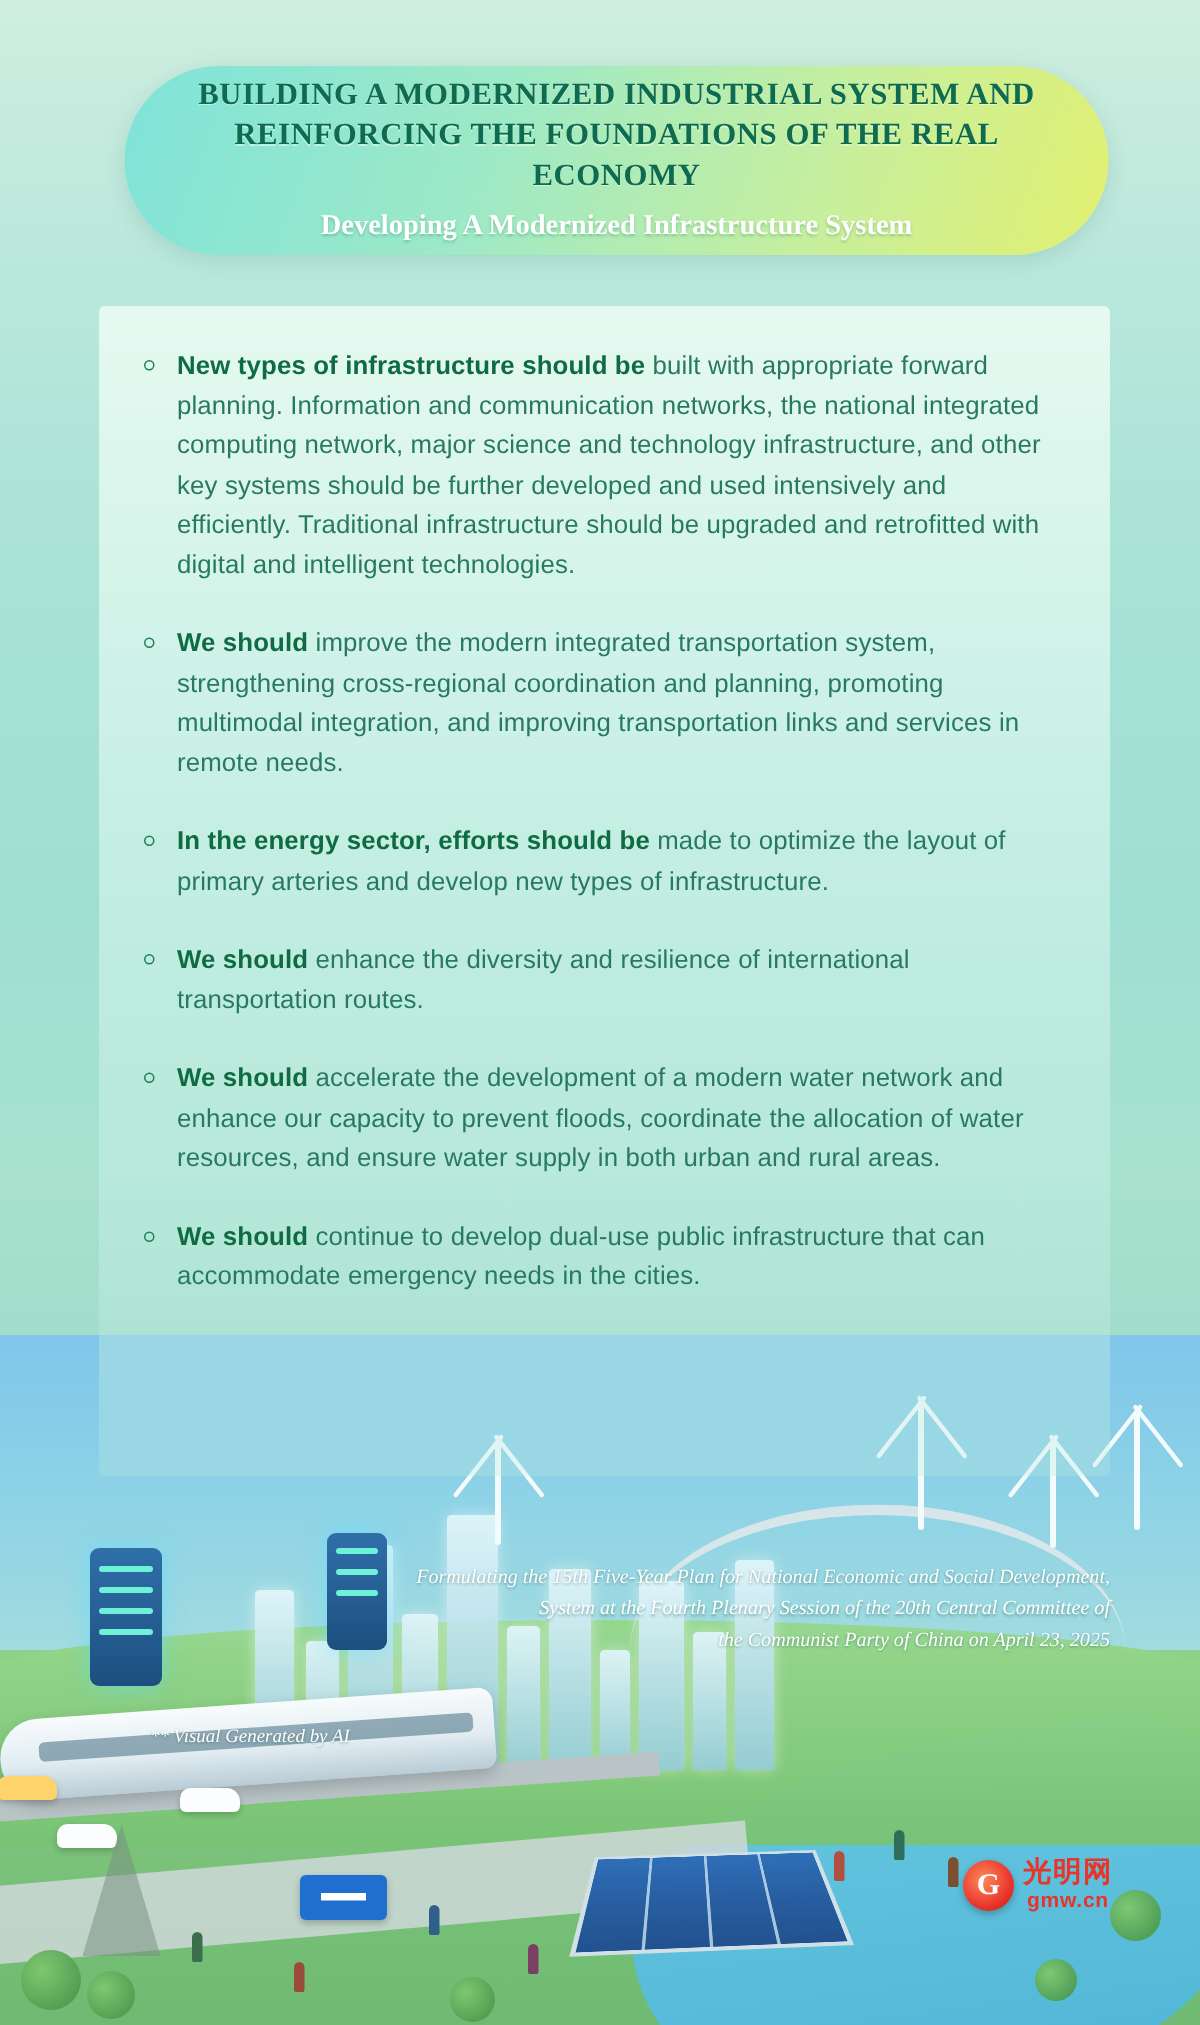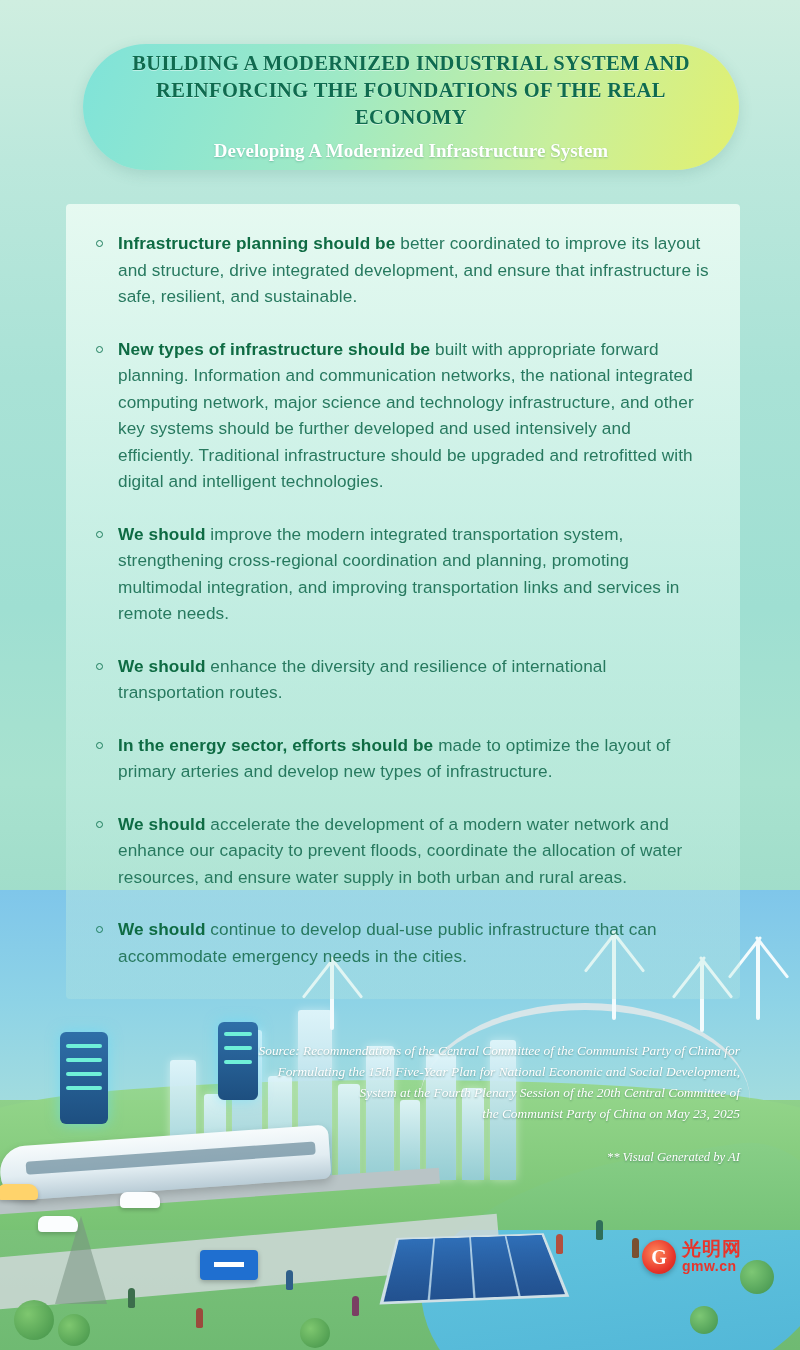--- a/index.html
+++ b/index.html
@@ -330,21 +330,21 @@
     line-height: 21px;
     color: #ffffff;
     text-shadow: 0 1px 2px rgba(20,70,60,0.45);
   }
   .source-line { display: block; }
   .ai-note {
     position: absolute;
     left: 100px;
     top: 1150px;
     width: 640px;
-    text-align: right;
+    text-align: left;
     font-family: "Liberation Serif", serif;
     font-style: italic;
     font-size: 12.6px;
     color: #ffffff;
     text-shadow: 0 1px 2px rgba(20,70,60,0.45);
   }
 
   
   .logo {
     position: absolute;
@@ -370,20 +370,21 @@
     text-align: center;
     color: #fff;
     font-family: "Liberation Serif", serif;
     font-weight: bold;
     font-size: 20px;
   }
   .logo-text {
     display: flex;
     flex-direction: column;
     line-height: 1.05;
+    align-items: center;
   }
   .logo-cn {
     font-family: "Liberation Serif", serif;
     font-weight: bold;
     font-size: 19px;
     color: #e8352b;
     letter-spacing: 1px;
   }
   .logo-en {
     font-family: "Liberation Sans", sans-serif;
@@ -471,54 +472,49 @@
 
   <div class="header">
     <div class="header-title">BUILDING A MODERNIZED INDUSTRIAL SYSTEM AND REINFORCING THE FOUNDATIONS OF THE REAL ECONOMY</div>
     <div class="header-sub">Developing A Modernized Infrastructure System</div>
   </div>
 
   <div class="panel">
     <ul class="bullet-list">
       <li class="bullet-item">
         <span class="bullet-dot"></span>
-        <span class="lead">Infrastructure planning should be</span><span class="rest"> better coordinated to improve its layout and structure, drive integrated development, and ensure that infrastructure is safe, resilient, and sustainable.</span>
-      </li>
-      <li class="bullet-item">
-        <span class="bullet-dot"></span>
         <span class="lead">New types of infrastructure should be</span><span class="rest"> built with appropriate forward planning. Information and communication networks, the national integrated computing network, major science and technology infrastructure, and other key systems should be further developed and used intensively and efficiently. Traditional infrastructure should be upgraded and retrofitted with digital and intelligent technologies.</span>
       </li>
       <li class="bullet-item">
         <span class="bullet-dot"></span>
         <span class="lead">We should</span><span class="rest"> improve the modern integrated transportation system, strengthening cross-regional coordination and planning, promoting multimodal integration, and improving transportation links and services in remote needs.</span>
       </li>
       <li class="bullet-item">
         <span class="bullet-dot"></span>
-        <span class="lead">We should</span><span class="rest"> enhance the diversity and resilience of international transportation routes.</span>
+        <span class="lead">In the energy sector, efforts should be</span><span class="rest"> made to optimize the layout of primary arteries and develop new types of infrastructure.</span>
       </li>
       <li class="bullet-item">
         <span class="bullet-dot"></span>
-        <span class="lead">In the energy sector, efforts should be</span><span class="rest"> made to optimize the layout of primary arteries and develop new types of infrastructure.</span>
+        <span class="lead">We should</span><span class="rest"> enhance the diversity and resilience of international transportation routes.</span>
       </li>
       <li class="bullet-item">
         <span class="bullet-dot"></span>
         <span class="lead">We should</span><span class="rest"> accelerate the development of a modern water network and enhance our capacity to prevent floods, coordinate the allocation of water resources, and ensure water supply in both urban and rural areas.</span>
       </li>
       <li class="bullet-item">
         <span class="bullet-dot"></span>
         <span class="lead">We should</span><span class="rest"> continue to develop dual-use public infrastructure that can accommodate emergency needs in the cities.</span>
       </li>
     </ul>
   </div>
 
   <div class="source">
-    <span class="source-line">Source: Recommendations of the Central Committee of the Communist Party of China for</span>
     <span class="source-line">Formulating the 15th Five-Year Plan for National Economic and Social Development,</span>
     <span class="source-line">System at the Fourth Plenary Session of the 20th Central Committee of</span>
-    <span class="source-line">the Communist Party of China on May 23, 2025</span>
+    <span class="source-line">the Communist Party of China on April 23, 2025</span>
   </div>
   <div class="ai-note">** Visual Generated by AI</div>
 
   <div class="logo">
     <div class="logo-mark"></div>
     <div class="logo-text">
       <span class="logo-cn">光明网</span>
       <span class="logo-en">gmw.cn</span>
     </div>
   </div>

